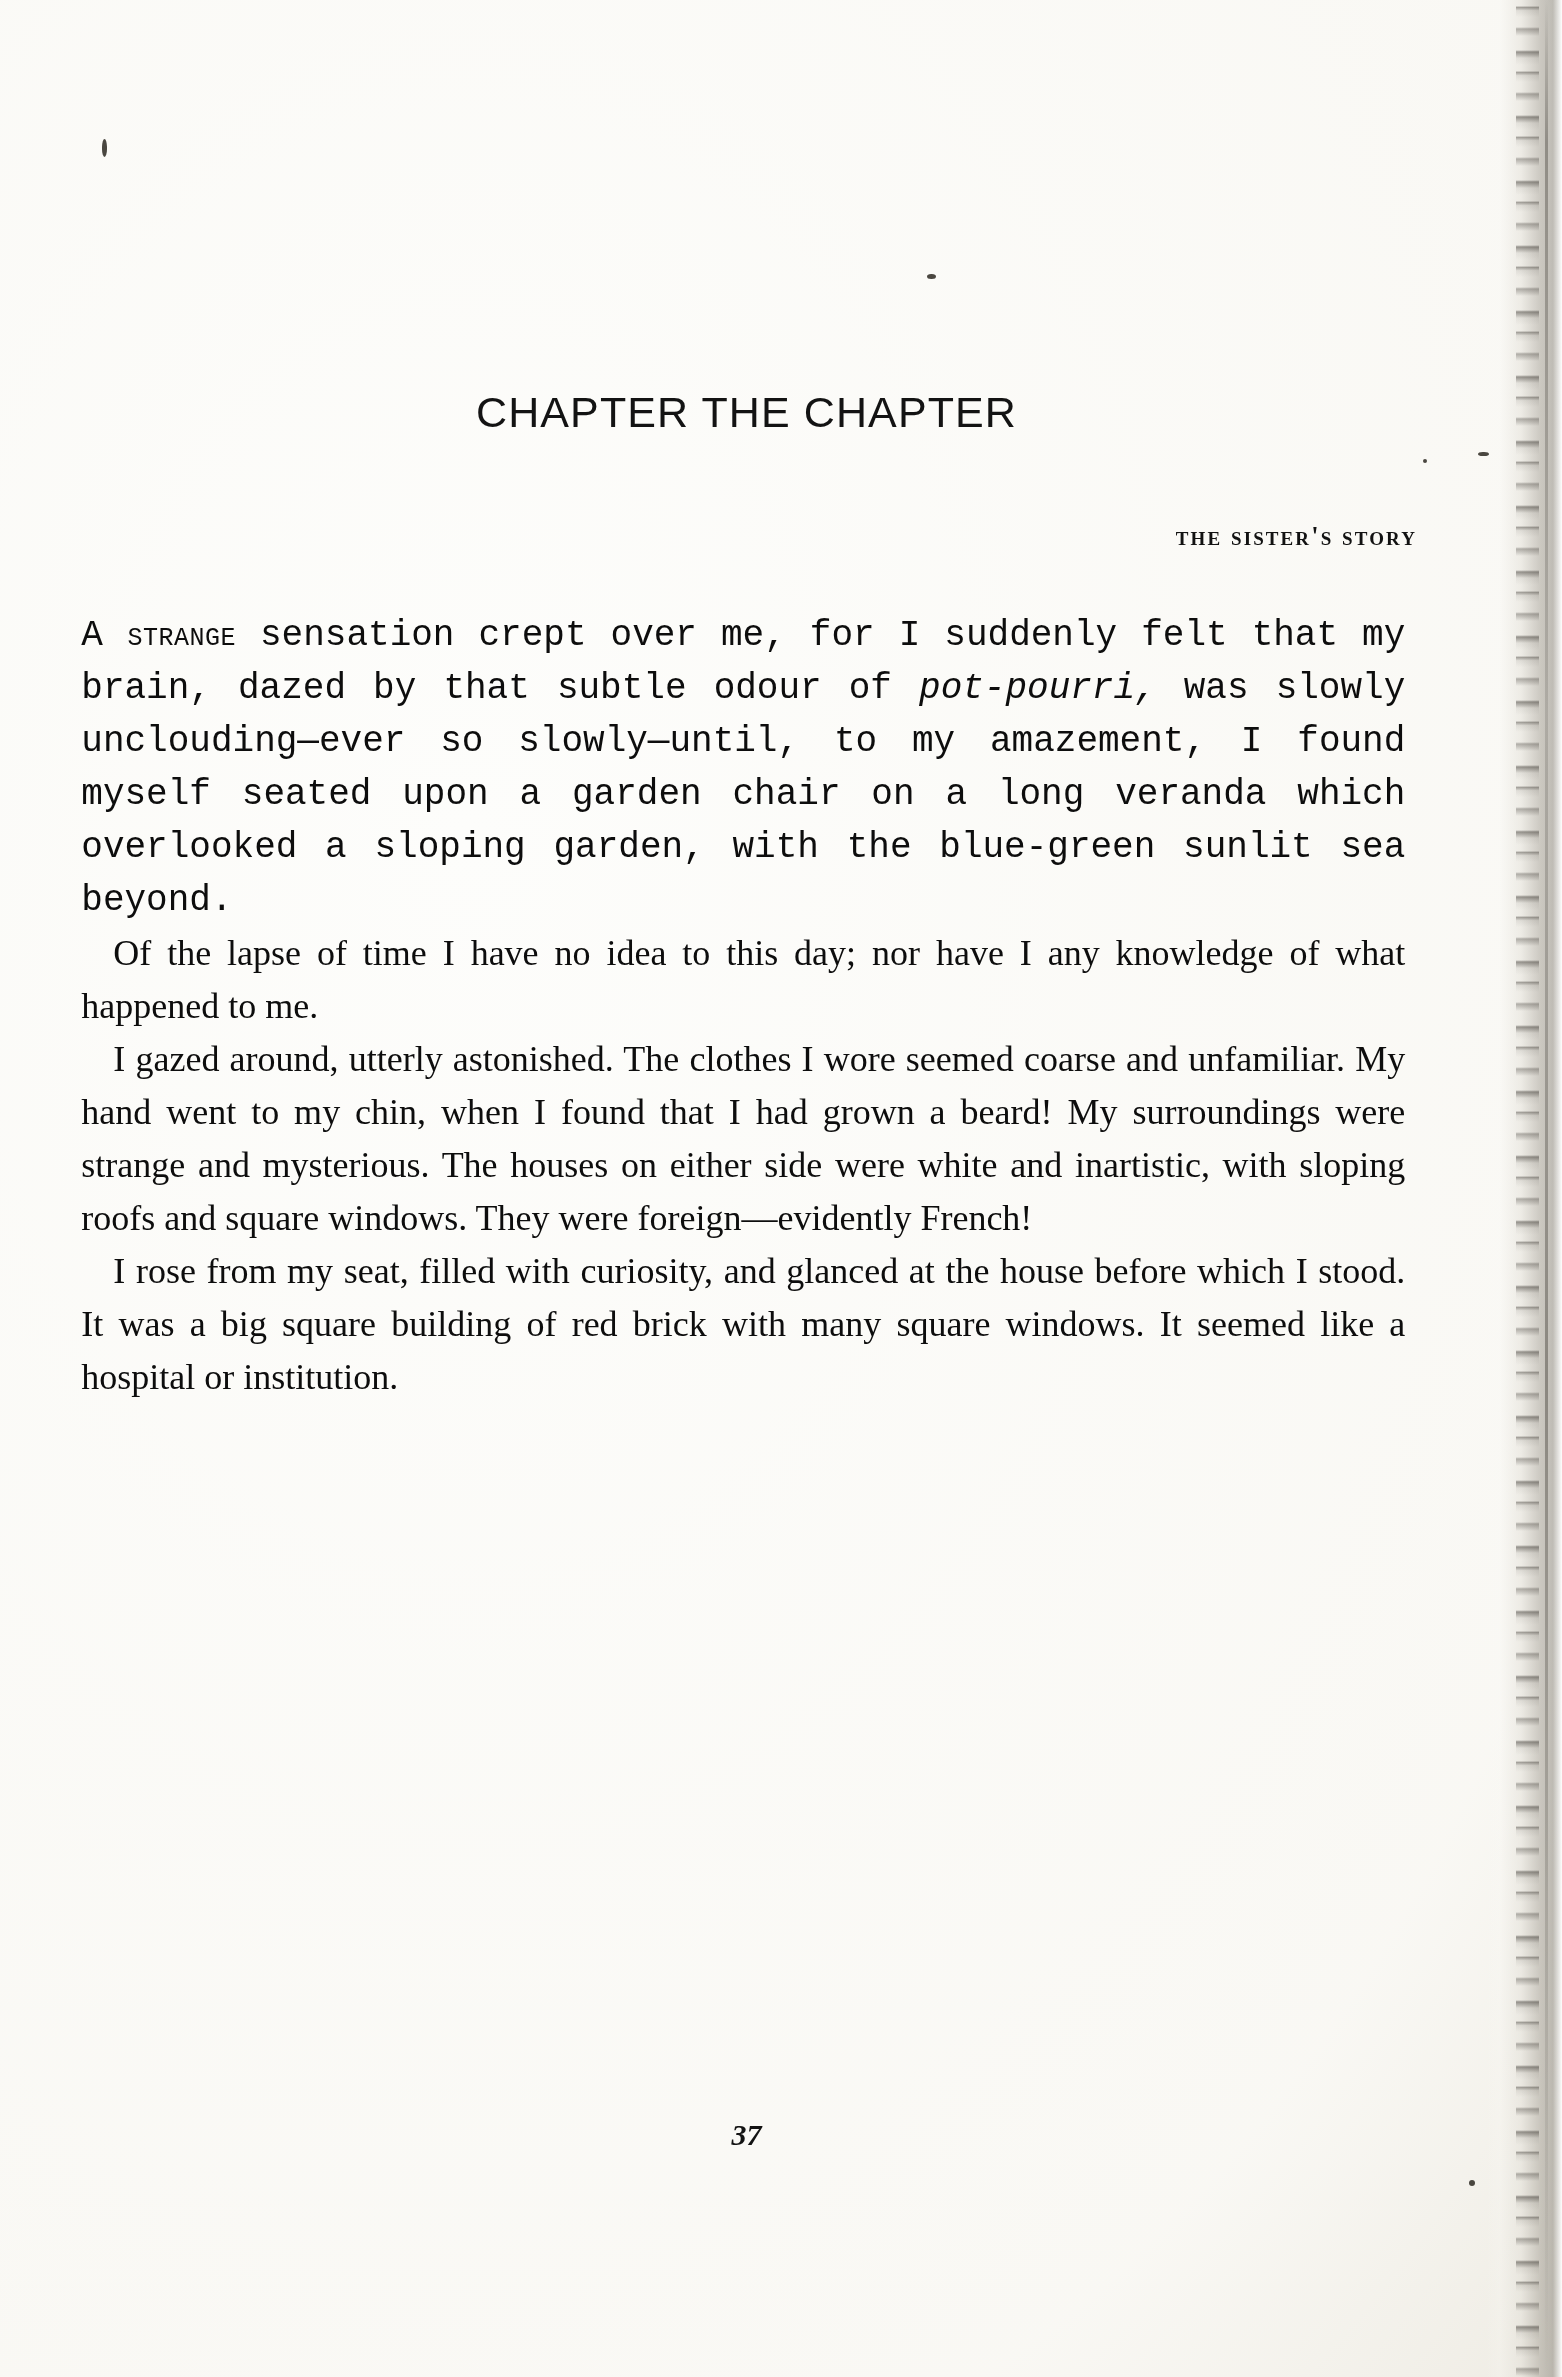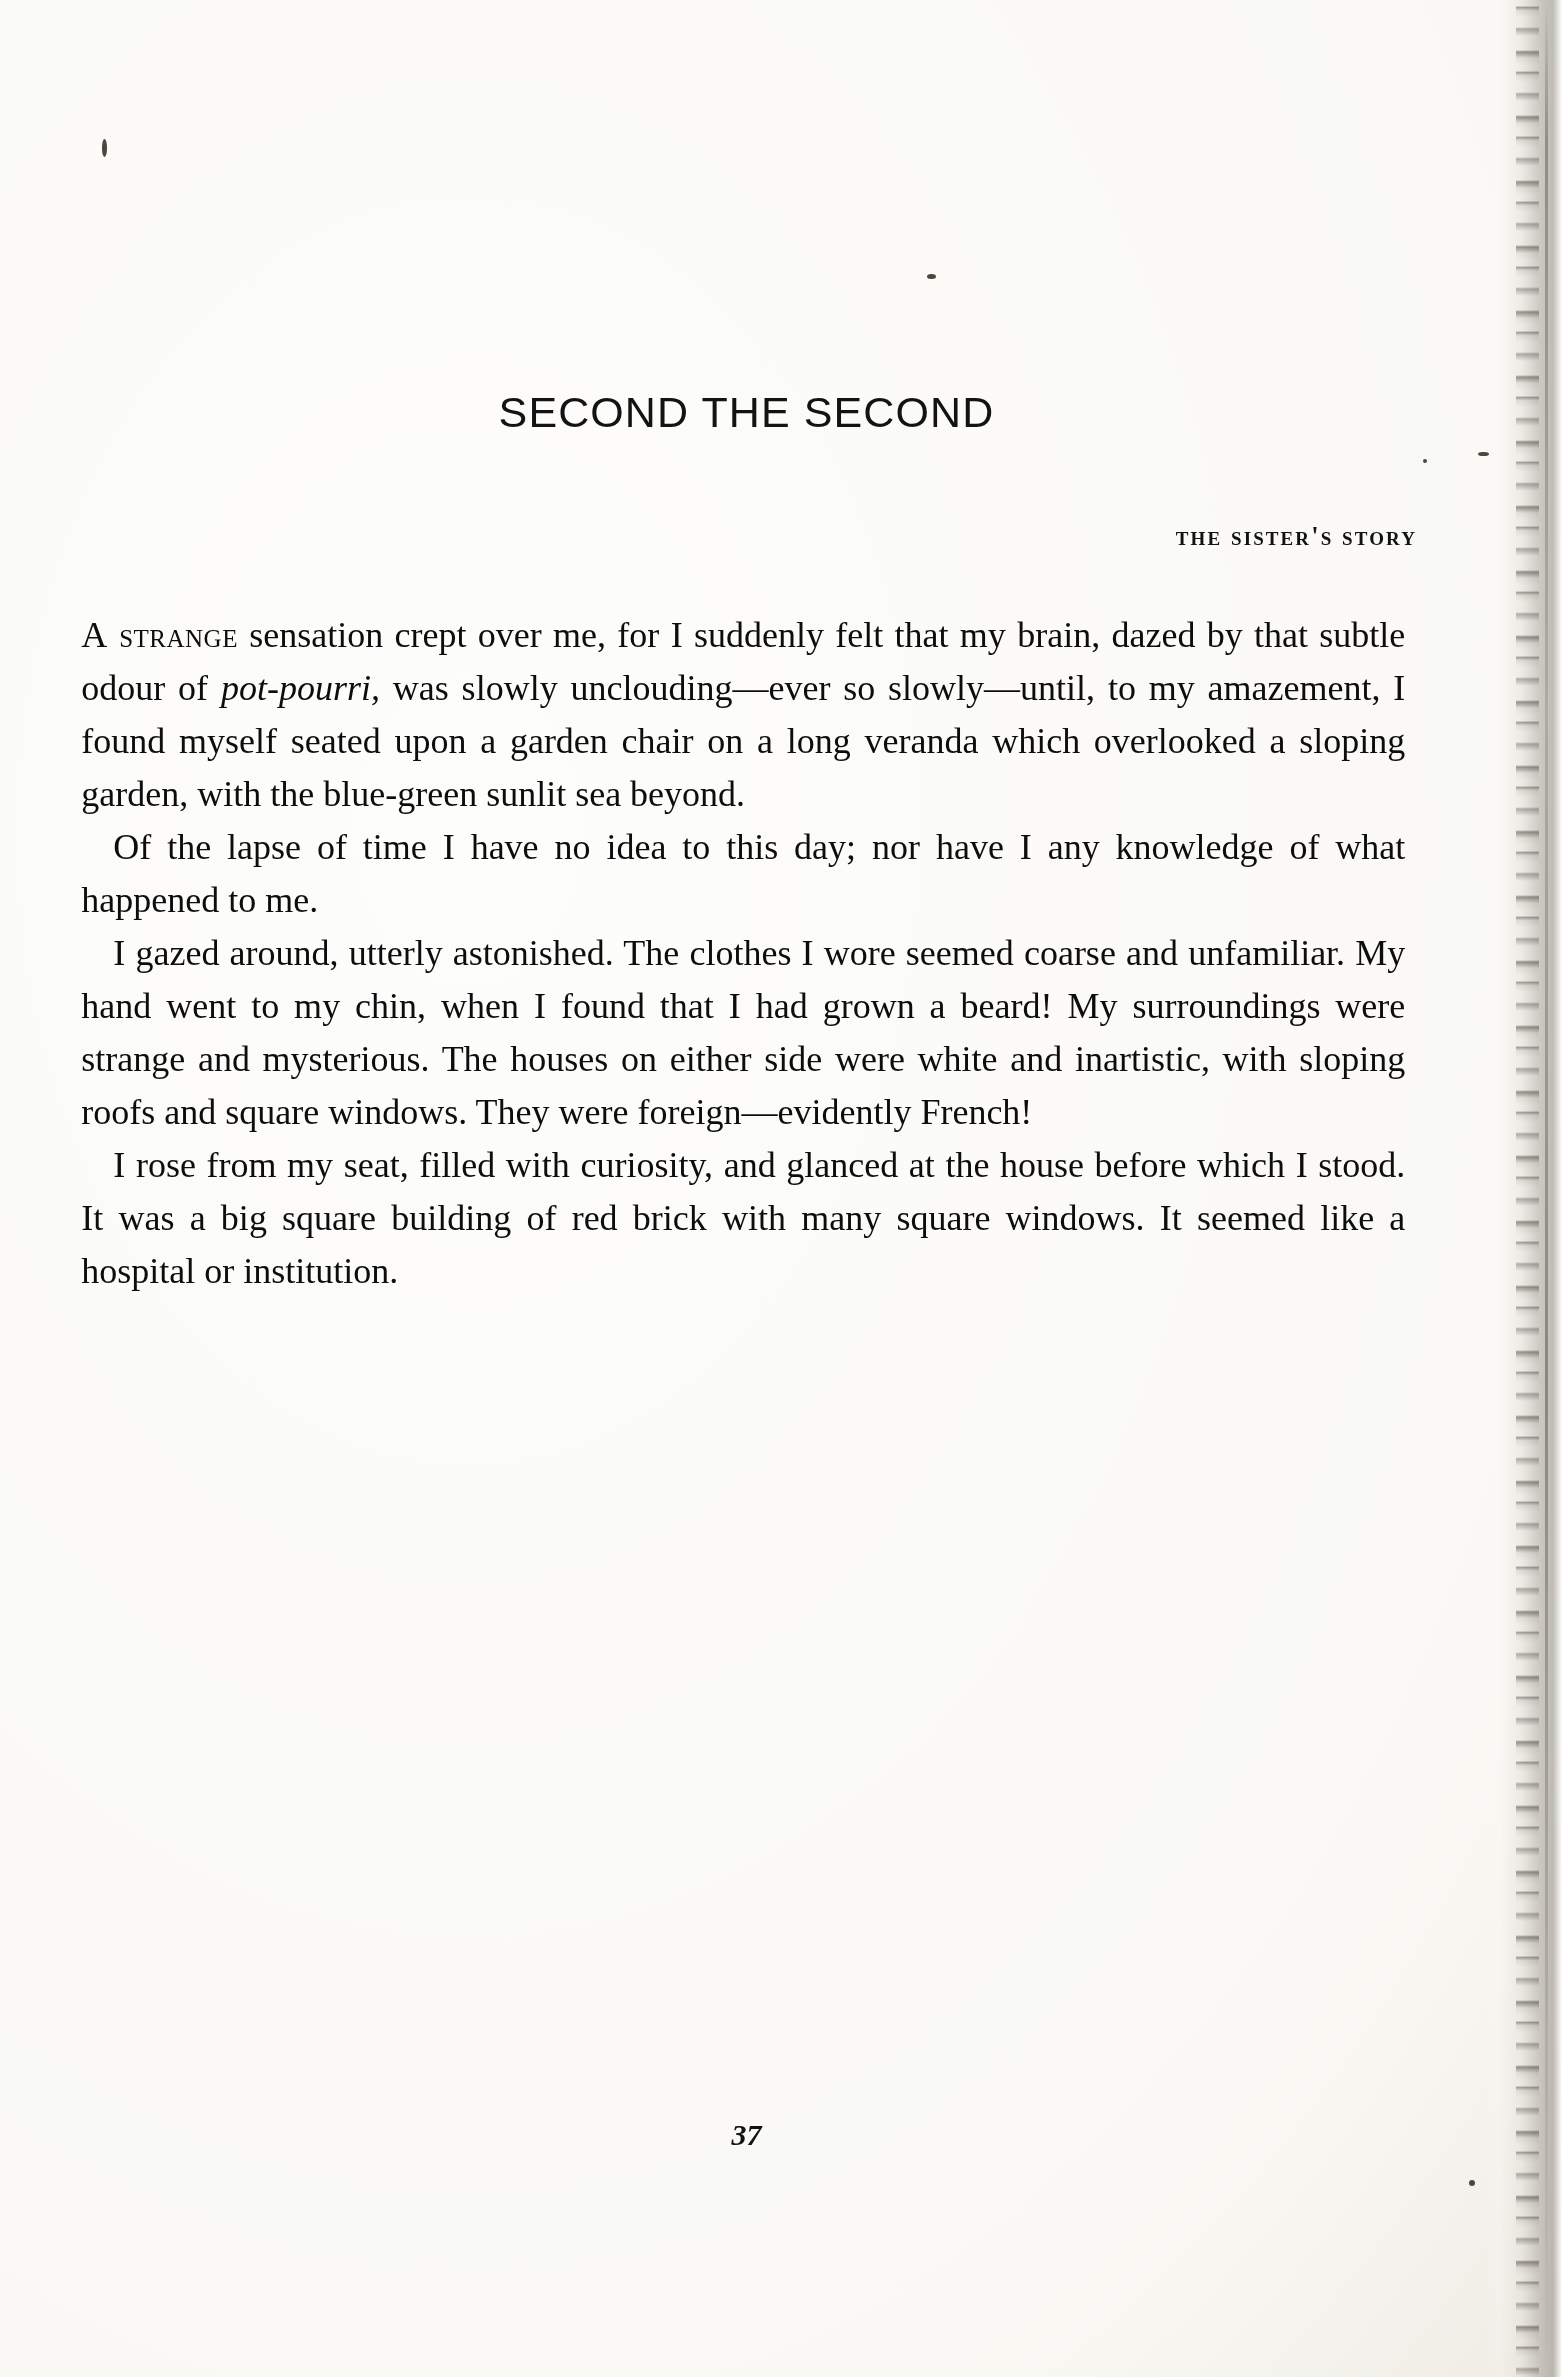--- a/index.html
+++ b/index.html
@@ -146,20 +146,21 @@
     text-justify: inter-word;
     color: #0d0d0d;
     font-weight: 500;
   }
   #body-text p {
     margin: 0;
     text-indent: 32px;
   }
   #body-text p.first {
     text-indent: 0;
+    font-family: Liberation Mono, monospace;
   }
   #body-text p.first .smallcaps {
     font-variant: small-caps;
     text-transform: lowercase;
     letter-spacing: 0.5px;
     font-size: 36px;
   }
   #body-text .ital {
     font-style: italic;
   }
@@ -179,21 +180,21 @@
 </style>
 </head>
 <body>
 
 <div id="page">
 
   <div id="paper-tint"></div>
 
   <div id="text-column">
 
-    <div id="chapter-heading">SECOND THE SECOND</div>
+    <div id="chapter-heading">CHAPTER THE CHAPTER</div>
 
     <div id="chapter-subheading">THE SISTER'S STORY</div>
 
     <div id="body-text">
 
       <p class="first"><span>A</span><span class="smallcaps"> <span>STRANGE</span></span><span> sensation crept over me, for I suddenly felt that my brain, dazed by that subtle odour of </span><span class="ital">pot-pourri,</span><span> was slowly unclouding—ever so slowly—until, to my amazement, I found myself seated upon a garden chair on a long veranda which overlooked a sloping garden, with the blue-green sunlit sea beyond.</span></p>
 
       <p>Of the lapse of time I have no idea to this day; nor have I any knowledge of what happened to me.</p>
       <p>I gazed around, utterly astonished.  The clothes I wore seemed coarse and unfamiliar.  My hand went to my chin, when I found that I had grown a beard!  My surroundings were strange and mysterious.  The houses on either side were white and inartistic, with sloping roofs and square windows.  They were foreign—evidently French!</p>
       <p>I rose from my seat, filled with curiosity, and glanced at the house before which I stood.  It was a big square building of red brick with many square windows.  It seemed like a hospital or institution.</p>

